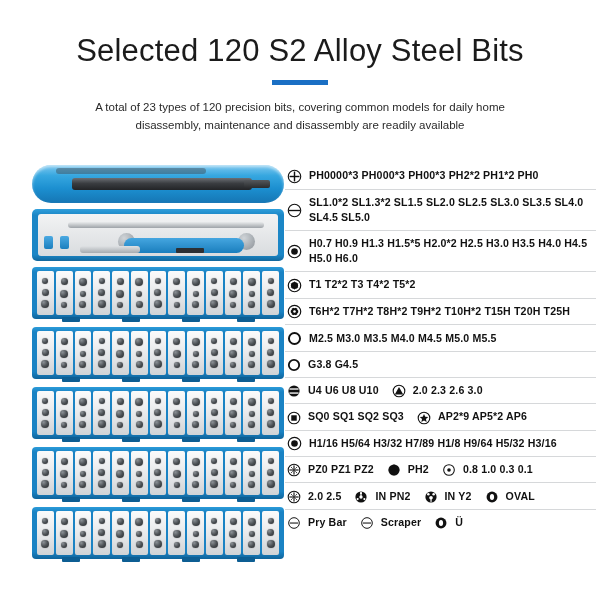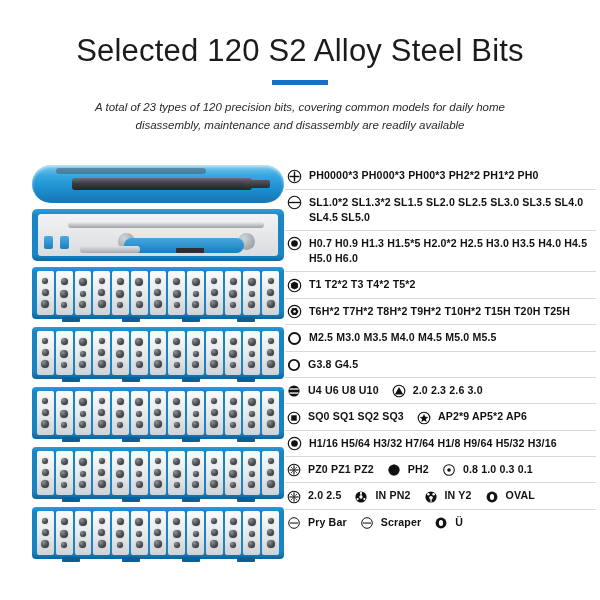--- a/index.html
+++ b/index.html
@@ -26,21 +26,20 @@
     background:#1a6fc4;
     margin:12px auto 0 auto;
   }
   .subtitle {
     margin:14px auto 0 auto;
     width:470px;
     font-size:11.5px;
     line-height:1.55;
     color:#2a2a2a;
     text-align:center;
-    font-style:italic;
   }
 
   
   .content {
     position:absolute;
     top:163px; left:0;
     width:600px; height:420px;
     display:flex;
   }
   .photo-col { width:285px; position:relative; }
@@ -165,21 +164,21 @@
   }
   .spec-row:last-child { border-bottom:none; }
   .row-text {
     font-size:10.6px;
     font-weight:bold;
     letter-spacing:0.15px;
     line-height:1.42;
     color:#111;
     flex:1;
   }
-  .seg { display:inline-flex; align-items:flex-start; gap:6px; }
+  .seg { display:inline-flex; align-items:center; gap:6px; }
   .seg + .seg { margin-left:13px; }
 
   
   .ic { flex:0 0 auto; display:inline-block; }
   svg.ic { vertical-align:middle; }
   .ic-lead { margin-right:1px; }
 </style>
 </head>
 <body>
 
@@ -685,21 +684,21 @@
                   </svg></span>
                 <span>AP2*9  AP5*2  AP6</span>
               </span></div>
           </div>
           <div class="spec-row">
             <div class="row-text"><span class="seg">
                 <span class="ic-lead"><svg width="15" height="15" viewBox="0 0 20 20" class="ic">
                     <circle cx="10" cy="10" r="8.3" fill="none" stroke="#111" stroke-width="1.6"></circle>
                     <circle cx="10" cy="10" r="4.4" fill="#111"></circle>
                   </svg></span>
-                <span>H1/16  H5/64  H3/32  H7/64  H1/8  H9/64  H5/32  H3/16</span>
+                <span>H1/16  H5/64  H3/32  H7/89  H1/8  H9/64  H5/32  H3/16</span>
               </span></div>
           </div>
           <div class="spec-row">
             <div class="row-text"><span class="seg">
                 <span class="ic-lead"><svg width="14" height="14" viewBox="0 0 20 20" class="ic">
                     <circle cx="10" cy="10" r="8.3" fill="none" stroke="#111" stroke-width="1.5"></circle>
                     <rect x="9.2" y="3.4" width="1.6" height="13.2" fill="#111"></rect>
                     <rect x="3.4" y="9.2" width="13.2" height="1.6" fill="#111"></rect>
                     <path d="M5.6 5.6 L8.1 8.1 M14.4 5.6 L11.9 8.1 M5.6 14.4 L8.1 11.9 M14.4 14.4 L11.9 11.9" stroke="#111" stroke-width="1.1"></path>
                   </svg></span>

